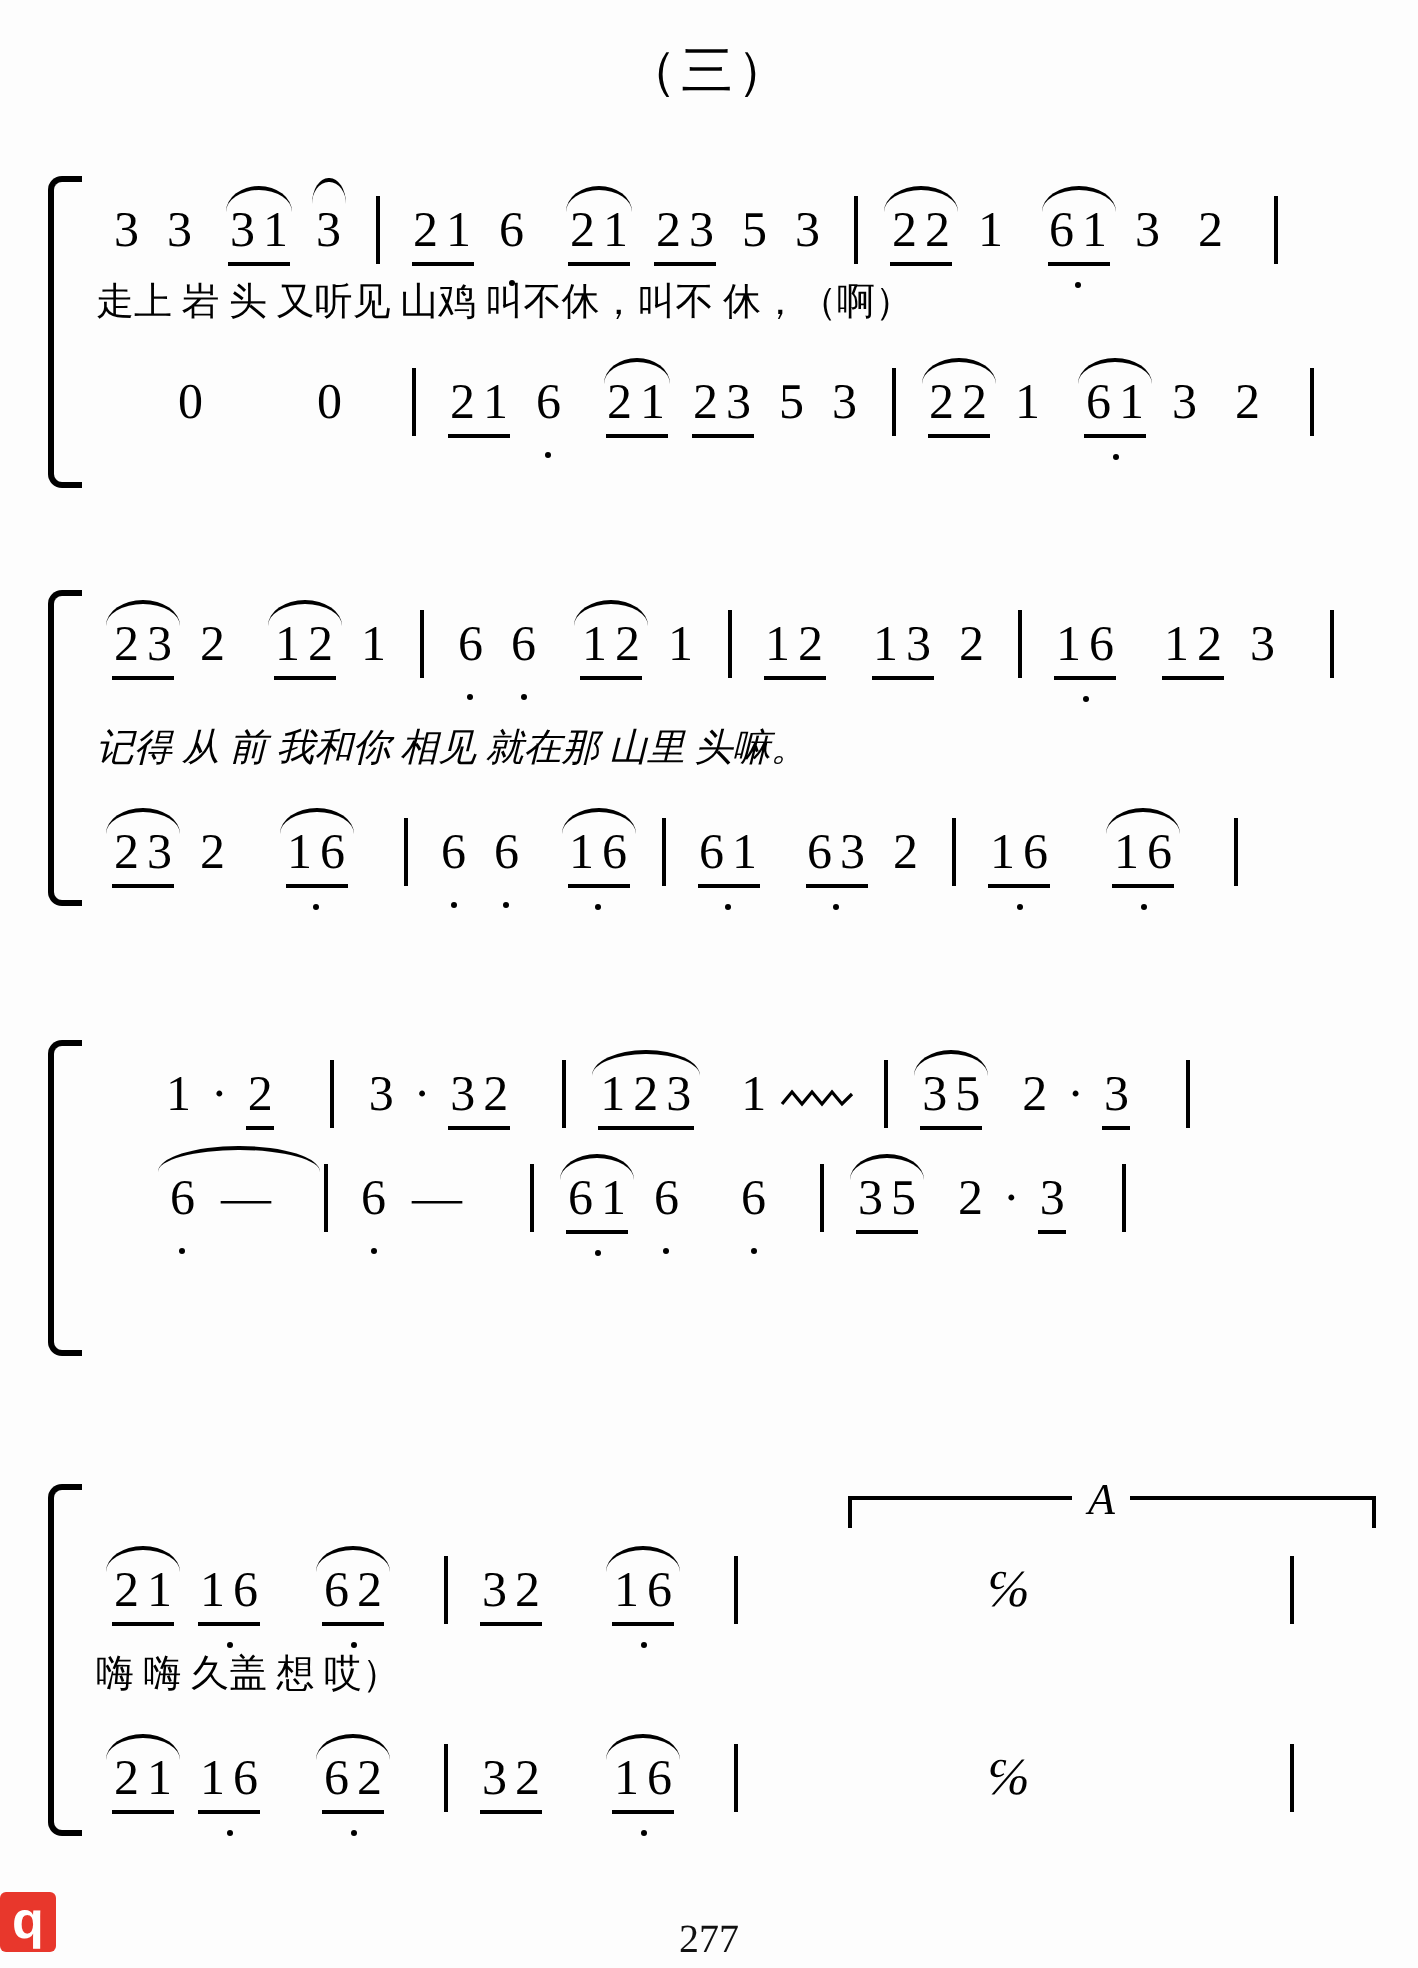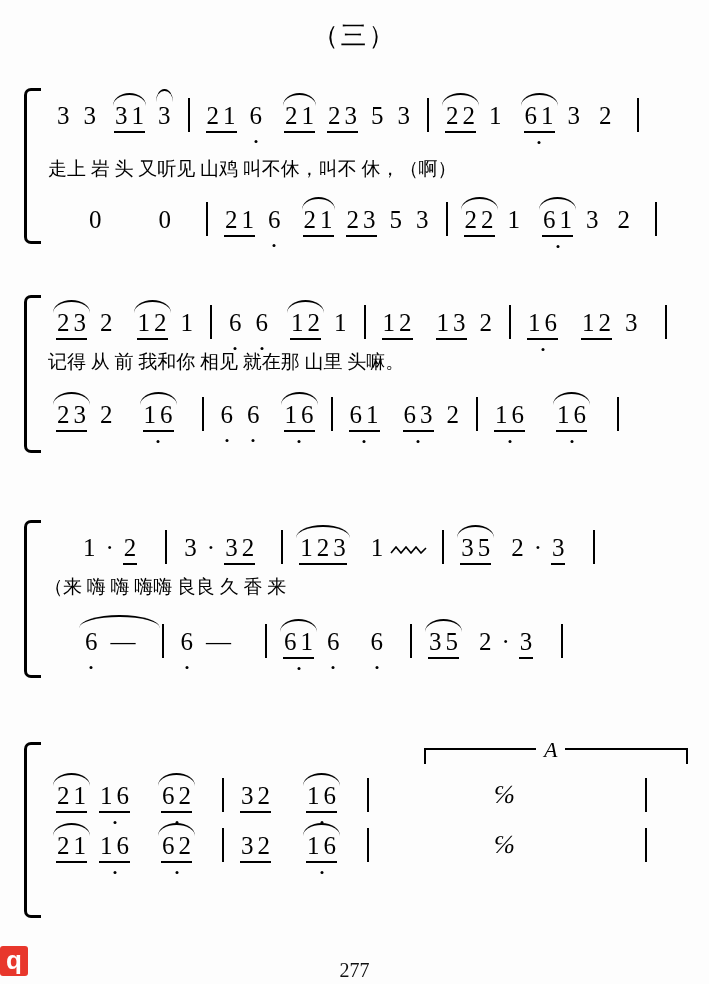--- a/index.html
+++ b/index.html
@@ -289,21 +289,21 @@
         <span class="grp">
             <span class="num">3</span>
           </span>
         <span class="grp" style="margin-left:10px;">
             <span class="num">2</span>
           </span>
       </div>
       <div class="barline" style="margin-left:12px;"></div>
     </div>
 
-    <div class="lyrics" style="margin-top:22px;">走上 岩 头  又听见 山鸡   叫不休，叫不   休，（啊）</div>
+    <div class="lyrics" style="margin-top:4px;">走上 岩 头  又听见 山鸡   叫不休，叫不   休，（啊）</div>
 
     <div class="stave" style="margin-top:2px;">
       <div class="measure" style="padding-left:38px;">
         <span class="grp">
             <span class="num">0</span>
           </span>
         <span class="grp" style="margin-left:48px;">
             <span class="num">0</span>
           </span>
       </div>
@@ -426,21 +426,21 @@
           <span class="num">1</span>
             <span class="num">2</span>
         </span>
         <span class="grp">
             <span class="num">3</span>
           </span>
       </div>
       <div class="barline" style="margin-left:14px;"></div>
     </div>
 
-    <div class="lyrics" style="margin-top:8px;">记得   从 前  我和你   相见 就在那  山里 头嘛。</div>
+    <div class="lyrics" style="margin-top:20px;font-style:italic;">记得   从 前  我和你   相见 就在那  山里 头嘛。</div>
 
     <div class="stave" style="margin-top:4px;">
       <div class="measure">
         <span class="grp beam1">
           <span class="slur wide"></span>
           <span class="num">2</span>
             <span class="num">3</span>
         </span>
         <span class="grp">
             <span class="num">2</span>
@@ -555,21 +555,20 @@
             <span class="num">2</span>
           </span>
         <span class="augdot">·</span>
         <span class="grp beam1">
             <span class="num">3</span>
           </span>
       </div>
       <div class="barline" style="margin-left:16px;"></div>
     </div>
 
-    <div class="lyrics" style="margin-top:8px; margin-left:20px;">（来  嗨  嗨  嗨嗨  良良  久   香  来</div>
 
     <div class="stave" style="margin-top:6px;">
       <div class="measure" style="padding-left:34px;">
         <span class="grp">
           <span class="slur wide" style="top:-14px; left:-4px; right:-60px;"></span>
           <span class="num">6</span>
             <span class="dotb"></span>
         </span>
         <span class="dash">—</span>
       </div>
@@ -655,20 +654,21 @@
             <span class="dotb"></span>
         </span>
       </div>
       <div class="barline" style="margin-left:18px;"></div>
       <div class="measure" style="width:250px; justify-content:center;">
         <span class="repeat" style="margin:0 auto 4px auto;">℅</span>
       </div>
       <div class="barline" style="margin-left:10px;"></div>
     </div>
 
+    <div class="lyrics" style="margin-top:10px;">嗨  嗨   久盖   想   哎）</div>
 
     <div class="stave" style="margin-top:4px;">
       <div class="measure">
         <span class="grp beam1">
           <span class="slur wide"></span>
           <span class="num">2</span>
             <span class="num">1</span>
         </span>
         <span class="grp beam1">
           <span class="num">1</span>

